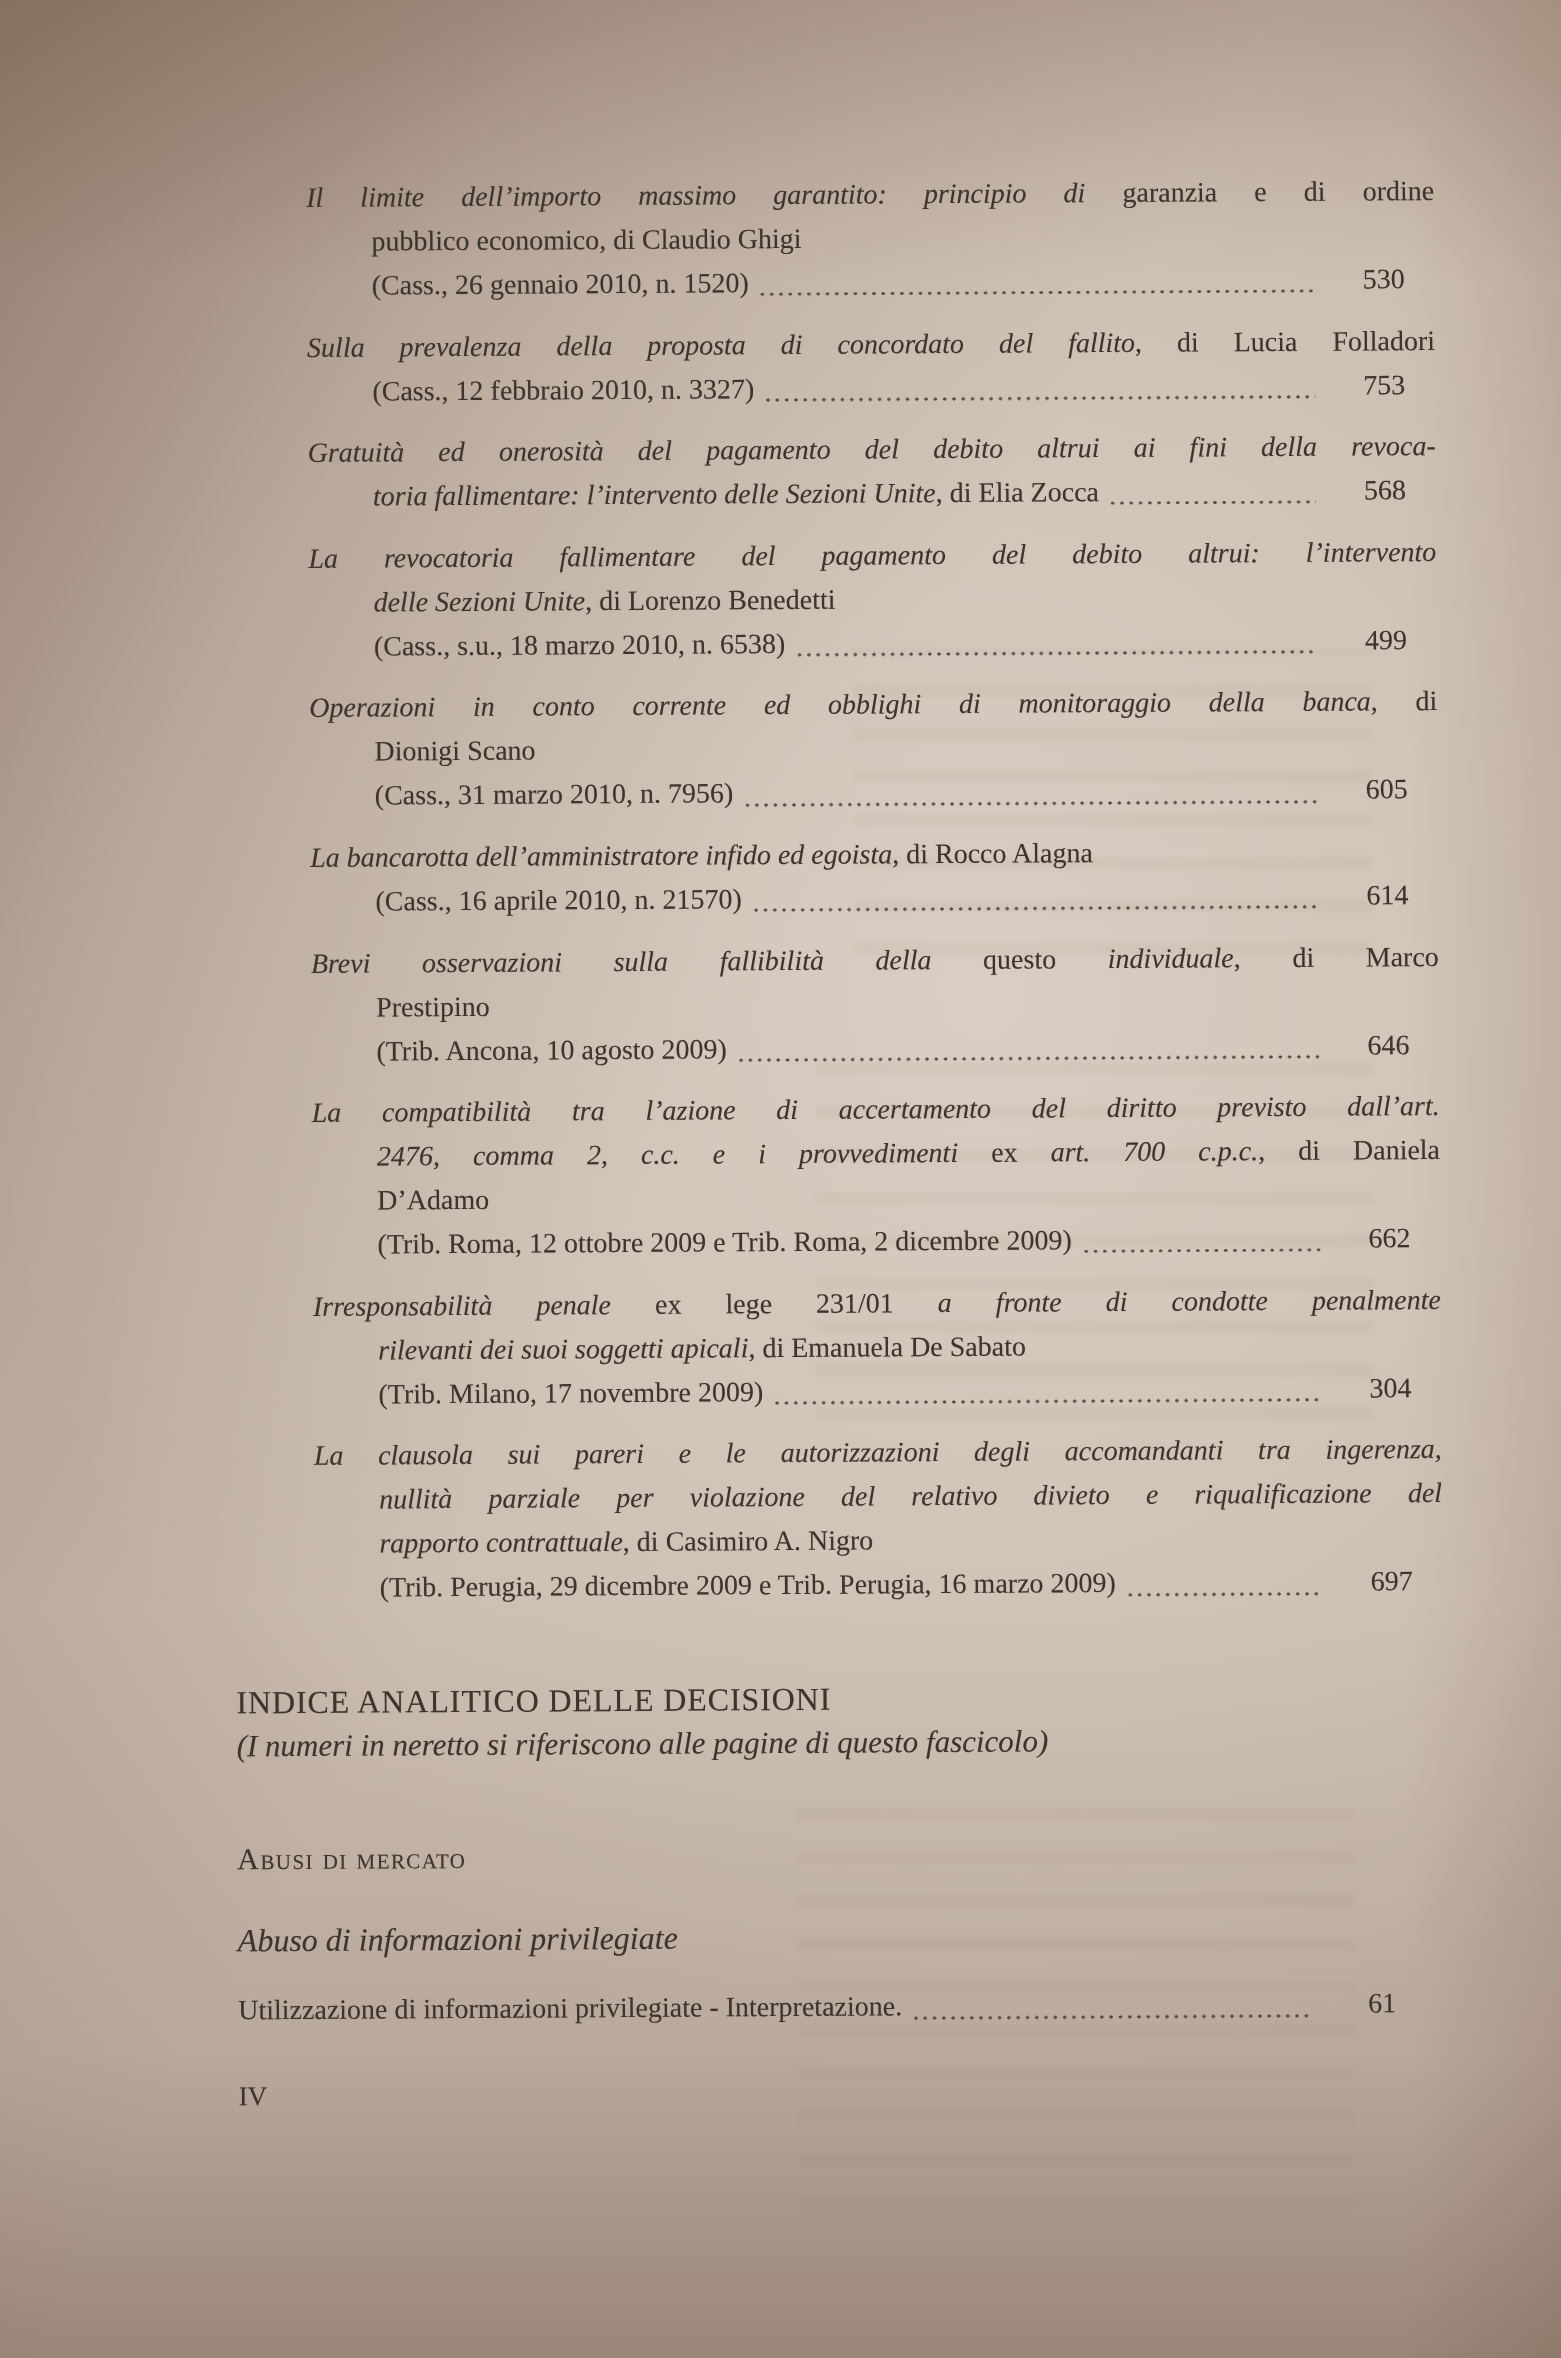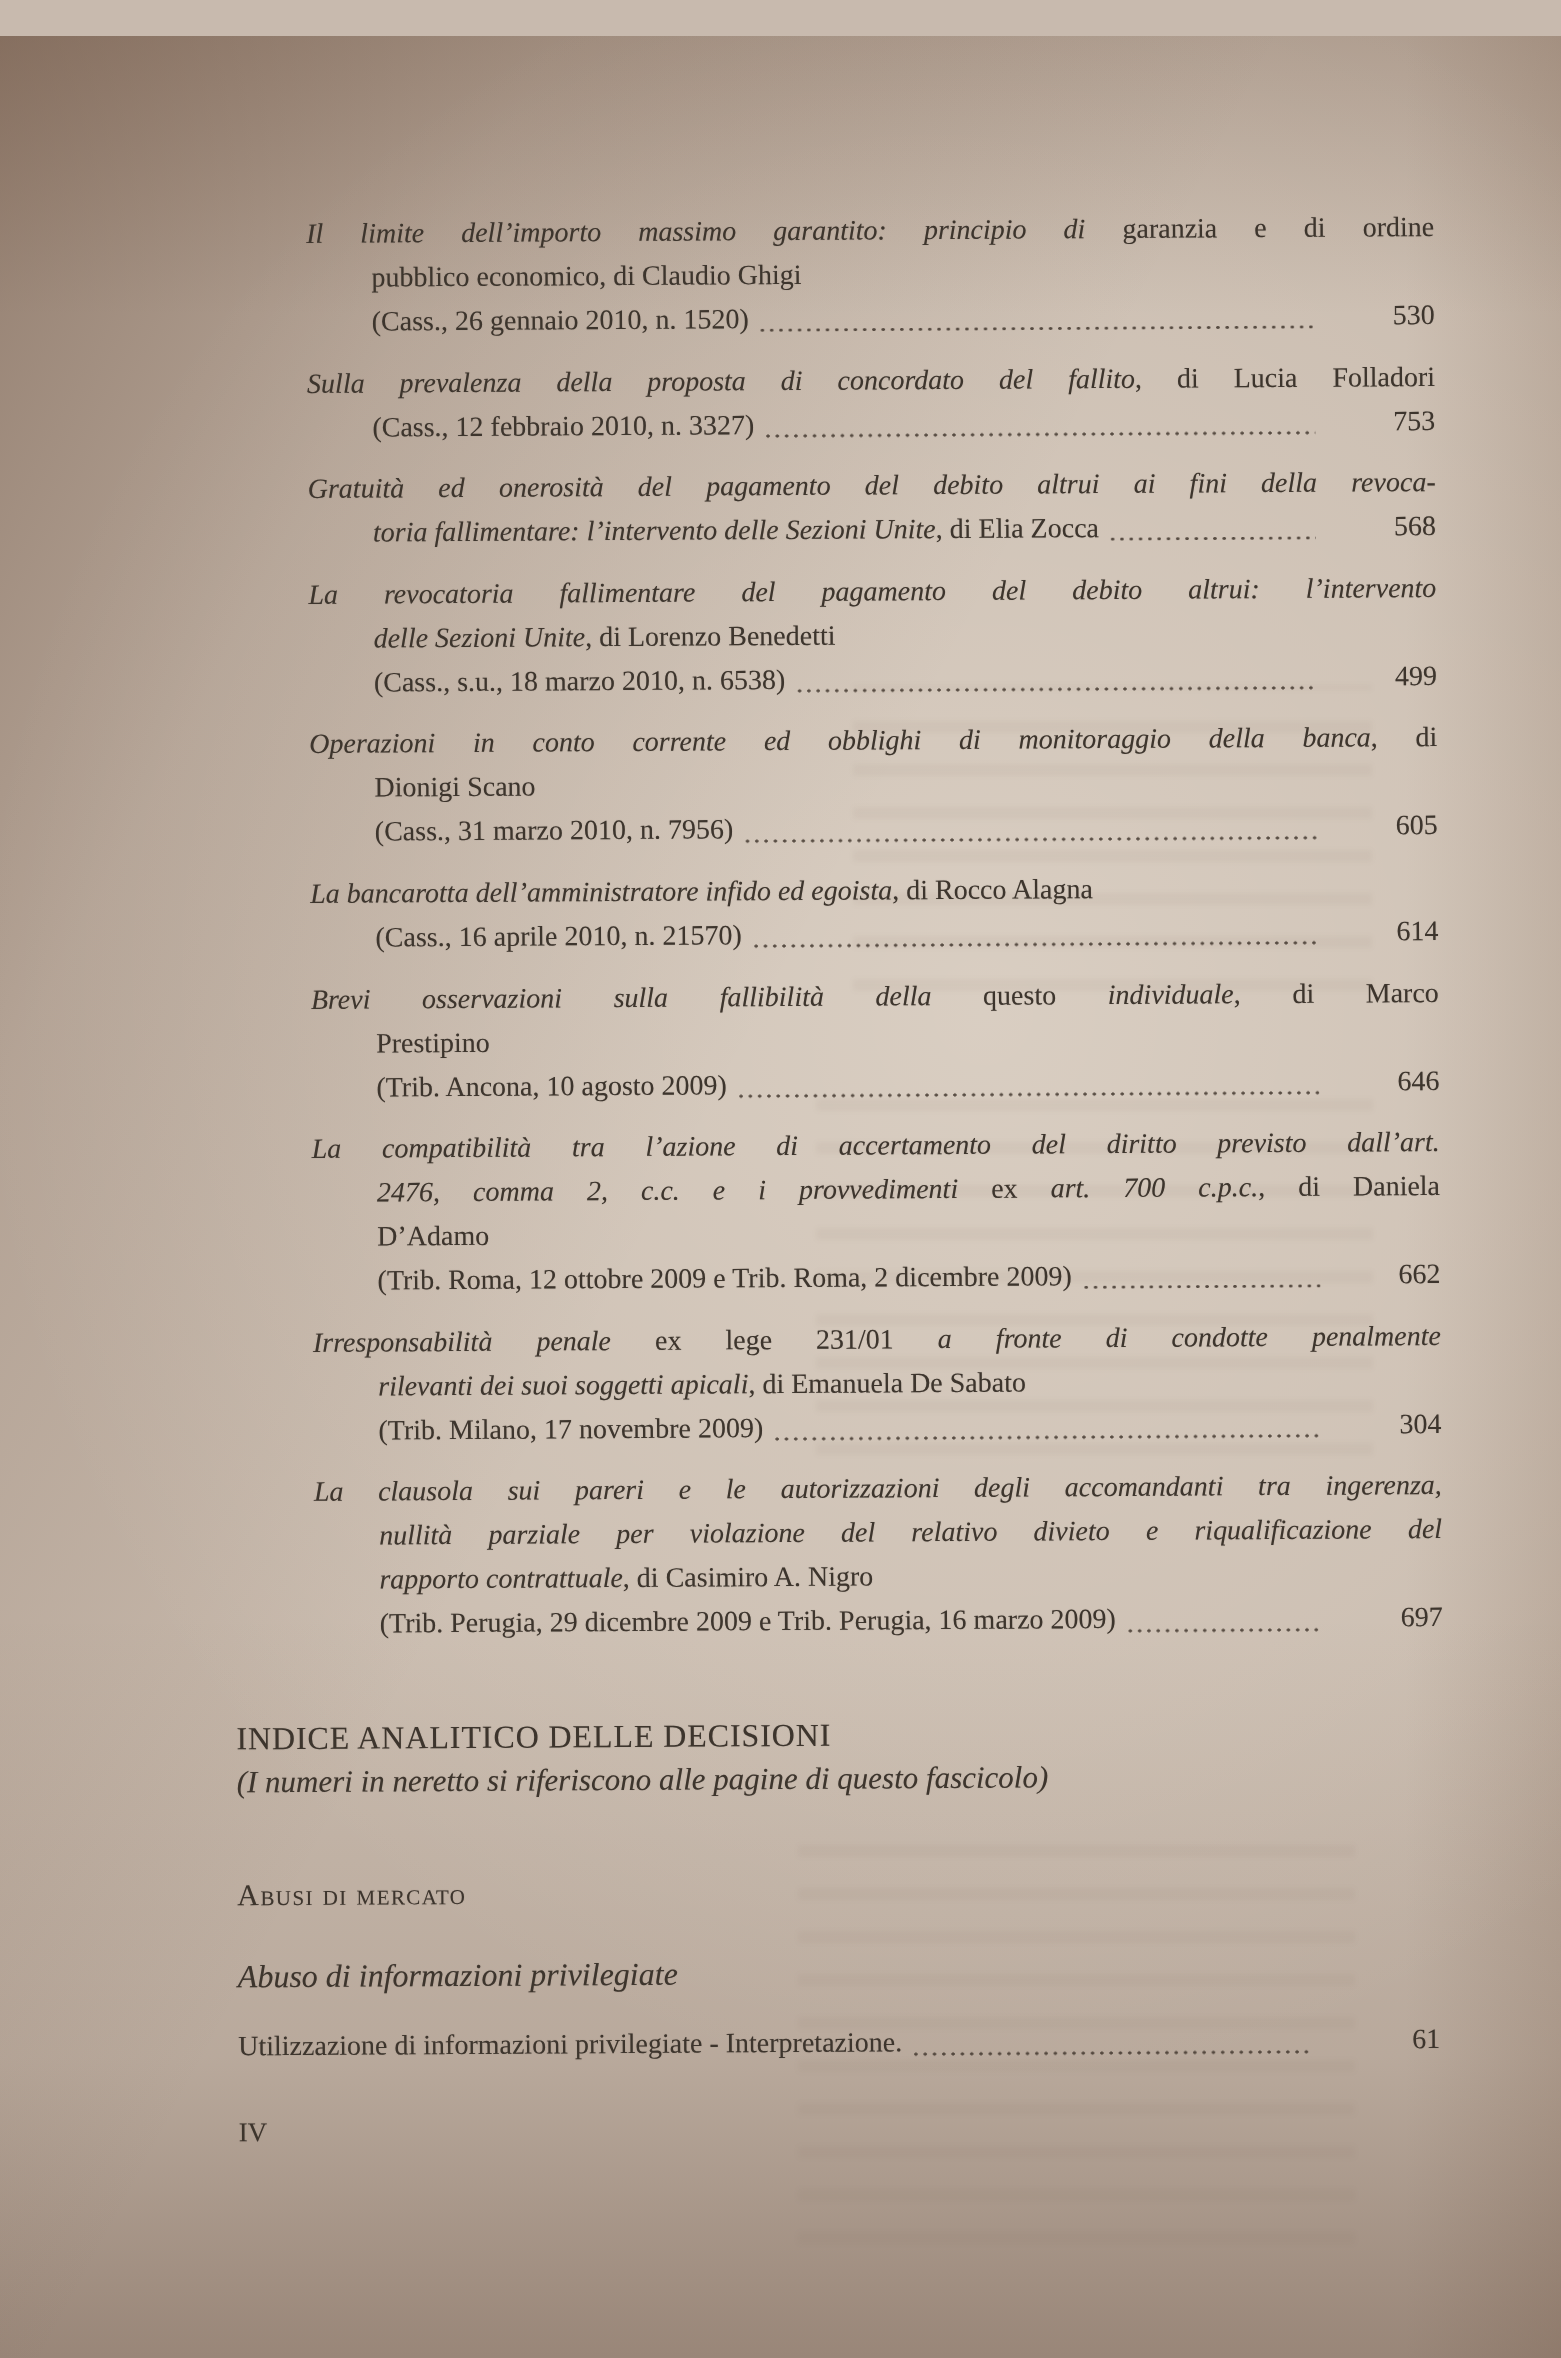--- a/index.html
+++ b/index.html
@@ -12,21 +12,20 @@
   
   .photo{
     position:absolute;inset:0;
     background:
       radial-gradient(90% 65% at 63% 42%, rgba(255,250,240,.30), rgba(255,250,240,0) 72%),
       linear-gradient(118deg, rgba(92,64,47,.50) 0%, rgba(92,64,47,.20) 20%, rgba(92,64,47,0) 46%),
       linear-gradient(0deg,  rgba(86,60,45,.42) 0%, rgba(86,60,45,.14) 13%, rgba(86,60,45,0) 32%),
       linear-gradient(270deg, rgba(122,94,74,.22) 0%, rgba(122,94,74,0) 10%),
       linear-gradient(180deg, rgba(100,72,54,.25) 0%, rgba(100,72,54,0) 12%),
       #c9bbae;
-    margin-top: 36px;
   }
   
   .ghost{position:absolute;filter:blur(2.8px);opacity:.55;pointer-events:none;
     background:repeating-linear-gradient(0deg, rgba(116,96,80,.10) 0 12px, rgba(116,96,80,0) 12px 43px);}
   .ghost.g1{left:853px;top:649px;width:519px;height:306px;}
   .ghost.g2{left:816px;top:1048px;width:557px;height:371px;}
   .ghost.g3{left:798px;top:1809px;width:557px;height:399px;}
 
   .content{
     position:absolute;left:0;top:173px;width:1561px;
@@ -43,21 +42,21 @@
   .it{font-style:italic;}
   .rm{font-style:normal;}
   .leaderline{display:flex;align-items:baseline;}
   .leaderline .seg{white-space:nowrap;}
   .leader{
     flex:1;align-self:flex-end;height:8.3px;
     margin:0 48px 6.5px 9.3px;min-width:11px;
     background-image:radial-gradient(circle, rgba(66,55,46,.85) 1.4px, rgba(66,55,46,0) 1.9px);
     background-size:9.3px 8.3px;background-repeat:repeat-x;background-position:left bottom;
   }
-  .pgnum{width:72px;text-align:right;flex:0 0 auto;}
+  .pgnum{width:72px;text-align:left;flex:0 0 auto;}
 
   .index-section{margin-left:227px;width:1202px;margin-top:70px;font-size:28px;line-height:44px;}
   .index-heading{font-size:32px;letter-spacing:0.9px;}
   .index-note{font-style:italic;font-size:31px;}
   .index-category{margin-top:69px;font-variant:small-caps;font-size:30px;letter-spacing:1.4px;}
   .index-subheading{margin-top:37px;font-style:italic;font-size:32px;}
   .index-item{margin-top:26px;display:flex;align-items:baseline;}
   .index-item .leader{margin-right:56px;}
   .folio{margin-top:42px;font-size:27px;}
 </style>

